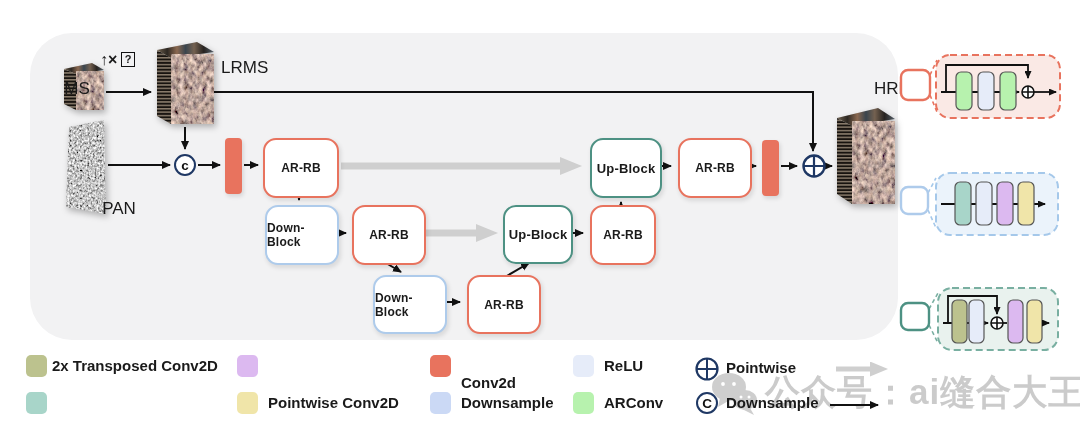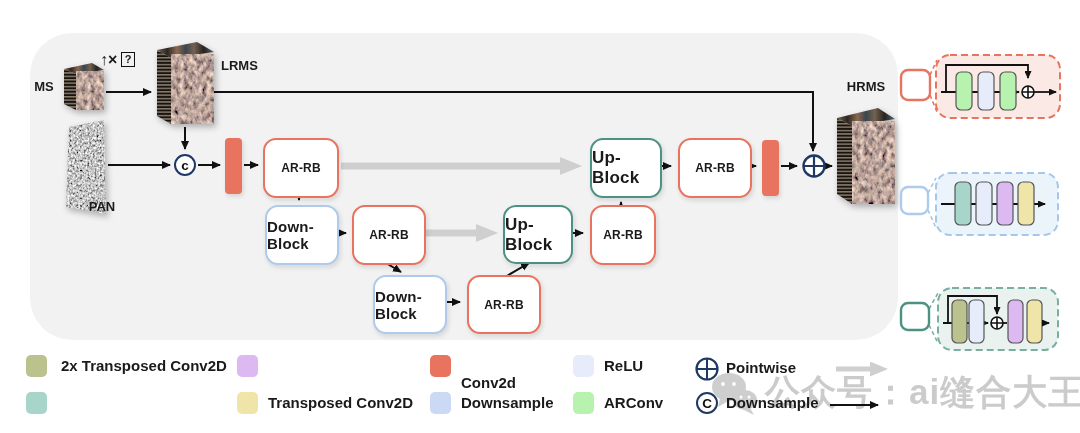--- a/index.html
+++ b/index.html
@@ -4,25 +4,25 @@
 <style>
   html,body{margin:0;padding:0;background:#fff;}
   .stage{position:relative;width:1080px;height:433px;background:#fff;overflow:hidden;
          font-family:"Liberation Sans",sans-serif;color:#1a1a1a;}
   .abs{position:absolute;}
   .panel{left:30px;top:33px;width:868px;height:307px;background:#F2F2F3;border-radius:42px;z-index:0;}
   .lyr1{z-index:1;} .lyr2{z-index:2;}
   .node{display:flex;align-items:center;justify-content:center;background:#fff;border-radius:13px;
         font-weight:bold;letter-spacing:.2px;box-shadow:1.5px 2.5px 4px rgba(0,0,0,.10);}
   .node.red{border:2.2px solid #E8735E;font-size:12px;}
-  .node.blue{border:2.2px solid #AECBEB;font-size:15px;}
-  .node.teal{border:2.2px solid #4D9183;font-size:17px;}
+  .node.blue{border:2.2px solid #AECBEB;font-size:12px;}
+  .node.teal{border:2.2px solid #4D9183;font-size:13px;}
   .bar{background:#E8735E;border-radius:4px;box-shadow:1.5px 2.5px 4px rgba(0,0,0,.12);}
-  .iolabel{font-weight:bold;font-size:13px;white-space:nowrap;}
-  .center{text-align:center;}
+  .iolabel{font-weight:normal;font-size:17px;white-space:nowrap;}
+  .center{text-align:center;margin-left:33px;}
   .circle-c{width:22px;height:22px;border:2.2px solid #1F3864;border-radius:50%;background:#fff;
             display:flex;align-items:center;justify-content:center;font-weight:bold;font-size:13.5px;color:#111;box-sizing:border-box;}
   .upsample{font-weight:bold;font-size:16px;white-space:nowrap;display:flex;align-items:center;}
   .qbox{display:inline-block;border:1.7px solid #111;font-size:11px;font-weight:bold;line-height:13px;
         padding:0 2.5px;margin-left:4px;transform:translateY(-1px);}
   .legend-chip{width:21px;height:22px;border-radius:5px;}
   .legend-label{font-weight:bold;font-size:15px;line-height:22px;white-space:nowrap;}
   .blockimg{filter:drop-shadow(2px 3px 3px rgba(0,0,0,.28));}
   .watermark{display:flex;align-items:center;gap:7px;color:#c6c6c6;font-weight:bold;
              font-size:35px;letter-spacing:1px;white-space:nowrap;z-index:1;opacity:.9;}
@@ -121,21 +121,21 @@
   </svg>
 
   <svg class="abs lyr2 blockimg" style="left:837px;top:106px" width="58" height="98" viewBox="0 0 58 98">
     <polygon points="0,12 41,2 58,13 15,20" fill="url(#gTop)"></polygon>
     <polygon points="0,12 15,20 15,98 0,88" fill="url(#pStripe)"></polygon>
     <rect x="15" y="15" width="43" height="83" fill="#2b241e" filter="url(#fSat)"></rect>
   </svg>
 
   <div class="abs lyr2 iolabel center" style="left:24px;top:79px;width:40px">MS</div>
   <div class="abs lyr2 iolabel" style="left:221px;top:58px">LRMS</div>
-  <div class="abs lyr2 iolabel center" style="left:72px;top:199px;width:60px">PAN</div>
+  <div class="abs lyr2 iolabel center" style="left:56px;top:199px;width:60px">PAN</div>
   <div class="abs lyr2 iolabel center" style="left:834px;top:79px;width:64px">HRMS</div>
   <div class="abs lyr2 upsample" style="left:100px;top:51px">
     <span>↑×</span>
       <span class="qbox">?</span>
   </div>
 
   <div class="abs lyr2 circle-c" style="left:174px;top:154px">c</div>
 
   <div class="abs lyr2 bar" style="left:225px;top:138px;width:17px;height:56px"></div>
   <div class="abs lyr2 bar" style="left:762px;top:140px;width:17px;height:56px"></div>
@@ -202,38 +202,38 @@
       <polygon points="40,38 44,45 32,39" fill="#c9c9c9"></polygon>
       <circle cx="13" cy="14" r="1.9" fill="#fff"></circle>
         <circle cx="24" cy="14" r="1.9" fill="#fff"></circle>
       <circle cx="31" cy="27" r="1.5" fill="#fff"></circle>
         <circle cx="39" cy="27" r="1.5" fill="#fff"></circle>
     </svg>
     <span>公众号：ai缝合大王</span>
   </div>
 
   <div class="abs lyr2 legend-chip" style="left: 26px; top: 355px; background-color: rgb(188, 194, 142);"></div>
-  <div class="abs lyr2 legend-label" style="left:61px;top:355px">2x Transposed Conv2D</div>
+  <div class="abs lyr2 legend-label" style="left:52px;top:355px">2x Transposed Conv2D</div>
   <div class="abs lyr2 legend-chip" style="left: 237px; top: 355px; background-color: rgb(220, 185, 240);"></div>
   <div class="abs lyr2 legend-chip" style="left: 430px; top: 355px; background-color: rgb(232, 115, 94);"></div>
   <div class="abs lyr2 legend-label" style="left:461px;top:372px">Conv2d</div>
   <div class="abs lyr2 legend-chip" style="left: 573px; top: 355px; background-color: rgb(230, 236, 249);"></div>
   <div class="abs lyr2 legend-label" style="left:604px;top:355px">ReLU</div>
   <svg class="abs lyr2" style="left:694px;top:356px" width="26" height="26" viewBox="0 0 26 26">
     <circle cx="13" cy="13" r="10.5" fill="#fff" stroke="#1F3864" stroke-width="2.2"></circle>
     <path d="M2.5,13 H23.5 M13,2.5 V23.5" stroke="#1F3864" stroke-width="2" fill="none"></path>
   </svg>
   <div class="abs lyr2 legend-label" style="left:726px;top:357px">Pointwise</div>
   <svg class="abs lyr2" style="left:834px;top:361px" width="58" height="16" viewBox="0 0 58 16">
     <path d="M2,8 H37" stroke="#CFCFCF" stroke-width="5" fill="none" marker-end="url(#agl)"></path>
   </svg>
 
   <div class="abs lyr2 legend-chip" style="left: 26px; top: 392px; background-color: rgb(168, 213, 201);"></div>
   <div class="abs lyr2 legend-chip" style="left: 237px; top: 392px; background-color: rgb(240, 229, 169);"></div>
-  <div class="abs lyr2 legend-label" style="left:268px;top:392px">Transposed Conv2D</div>
+  <div class="abs lyr2 legend-label" style="left:268px;top:392px">Pointwise Conv2D</div>
   <div class="abs lyr2 legend-chip" style="left: 430px; top: 392px; background-color: rgb(203, 217, 245);"></div>
   <div class="abs lyr2 legend-label" style="left:461px;top:392px">Downsample</div>
   <div class="abs lyr2 legend-chip" style="left: 573px; top: 392px; background-color: rgb(183, 242, 174);"></div>
   <div class="abs lyr2 legend-label" style="left:604px;top:392px">ARConv</div>
   <div class="abs lyr2 circle-c" style="left:696px;top:392px">C</div>
   <div class="abs lyr2 legend-label" style="left:726px;top:392px">Downsample</div>
   <svg class="abs lyr2" style="left:828px;top:399px" width="62" height="12" viewBox="0 0 62 12">
     <path d="M2,6 H50" stroke="#111" stroke-width="1.8" fill="none" marker-end="url(#ab)"></path>
   </svg>
 

